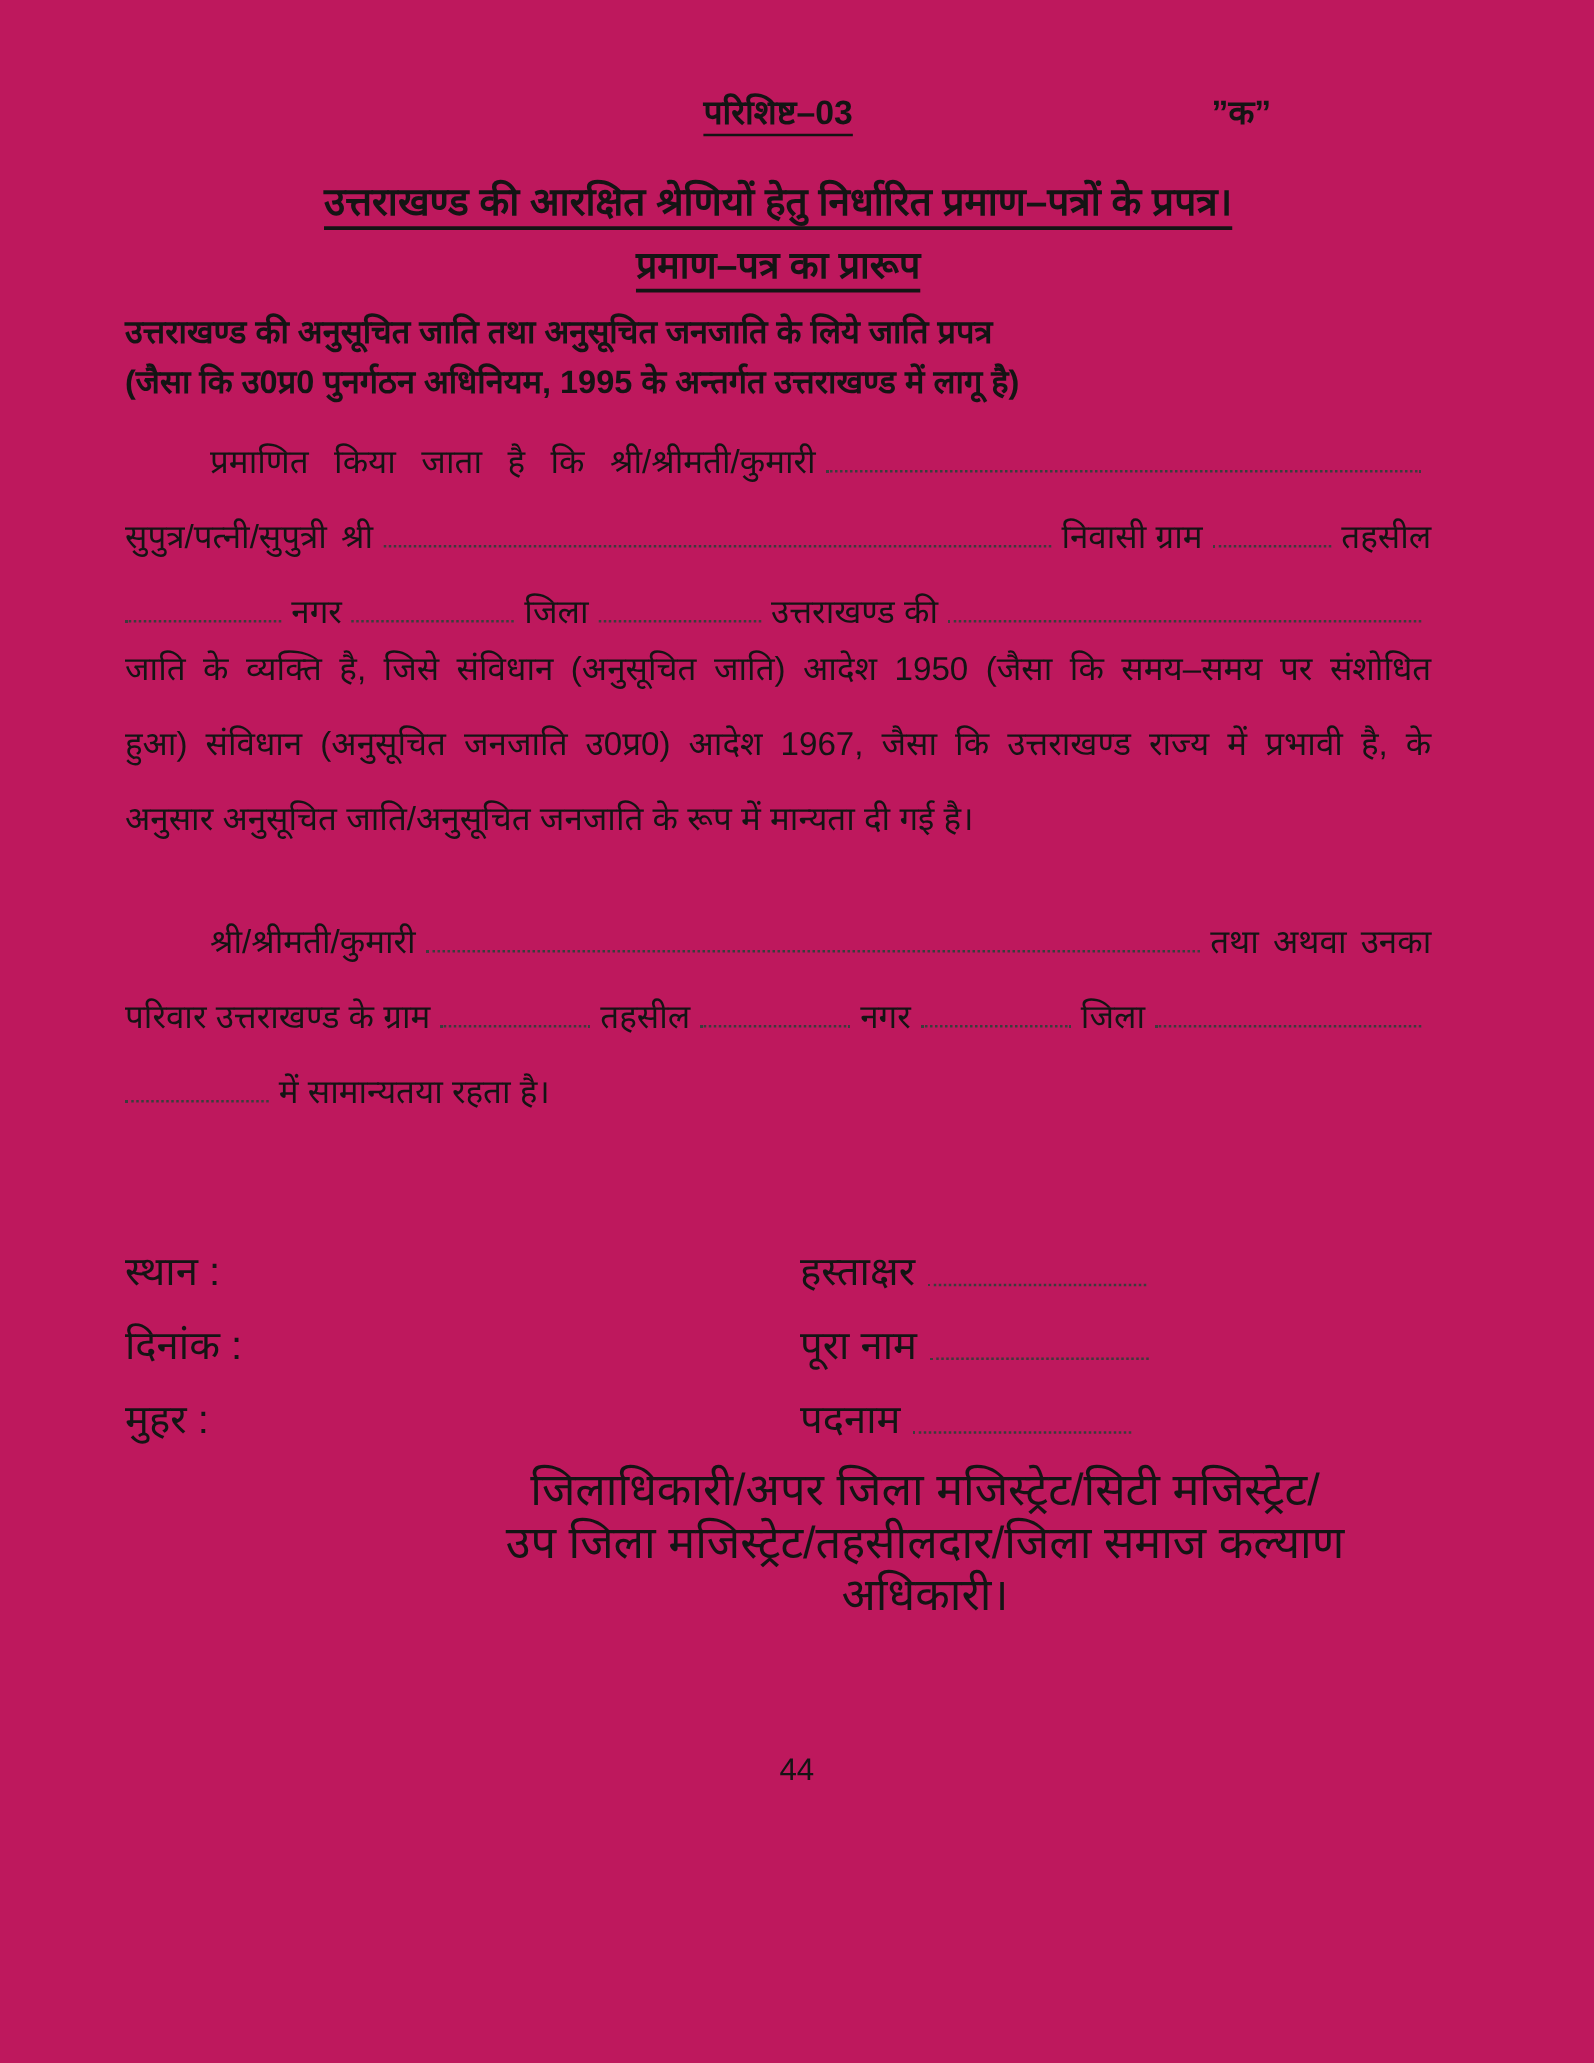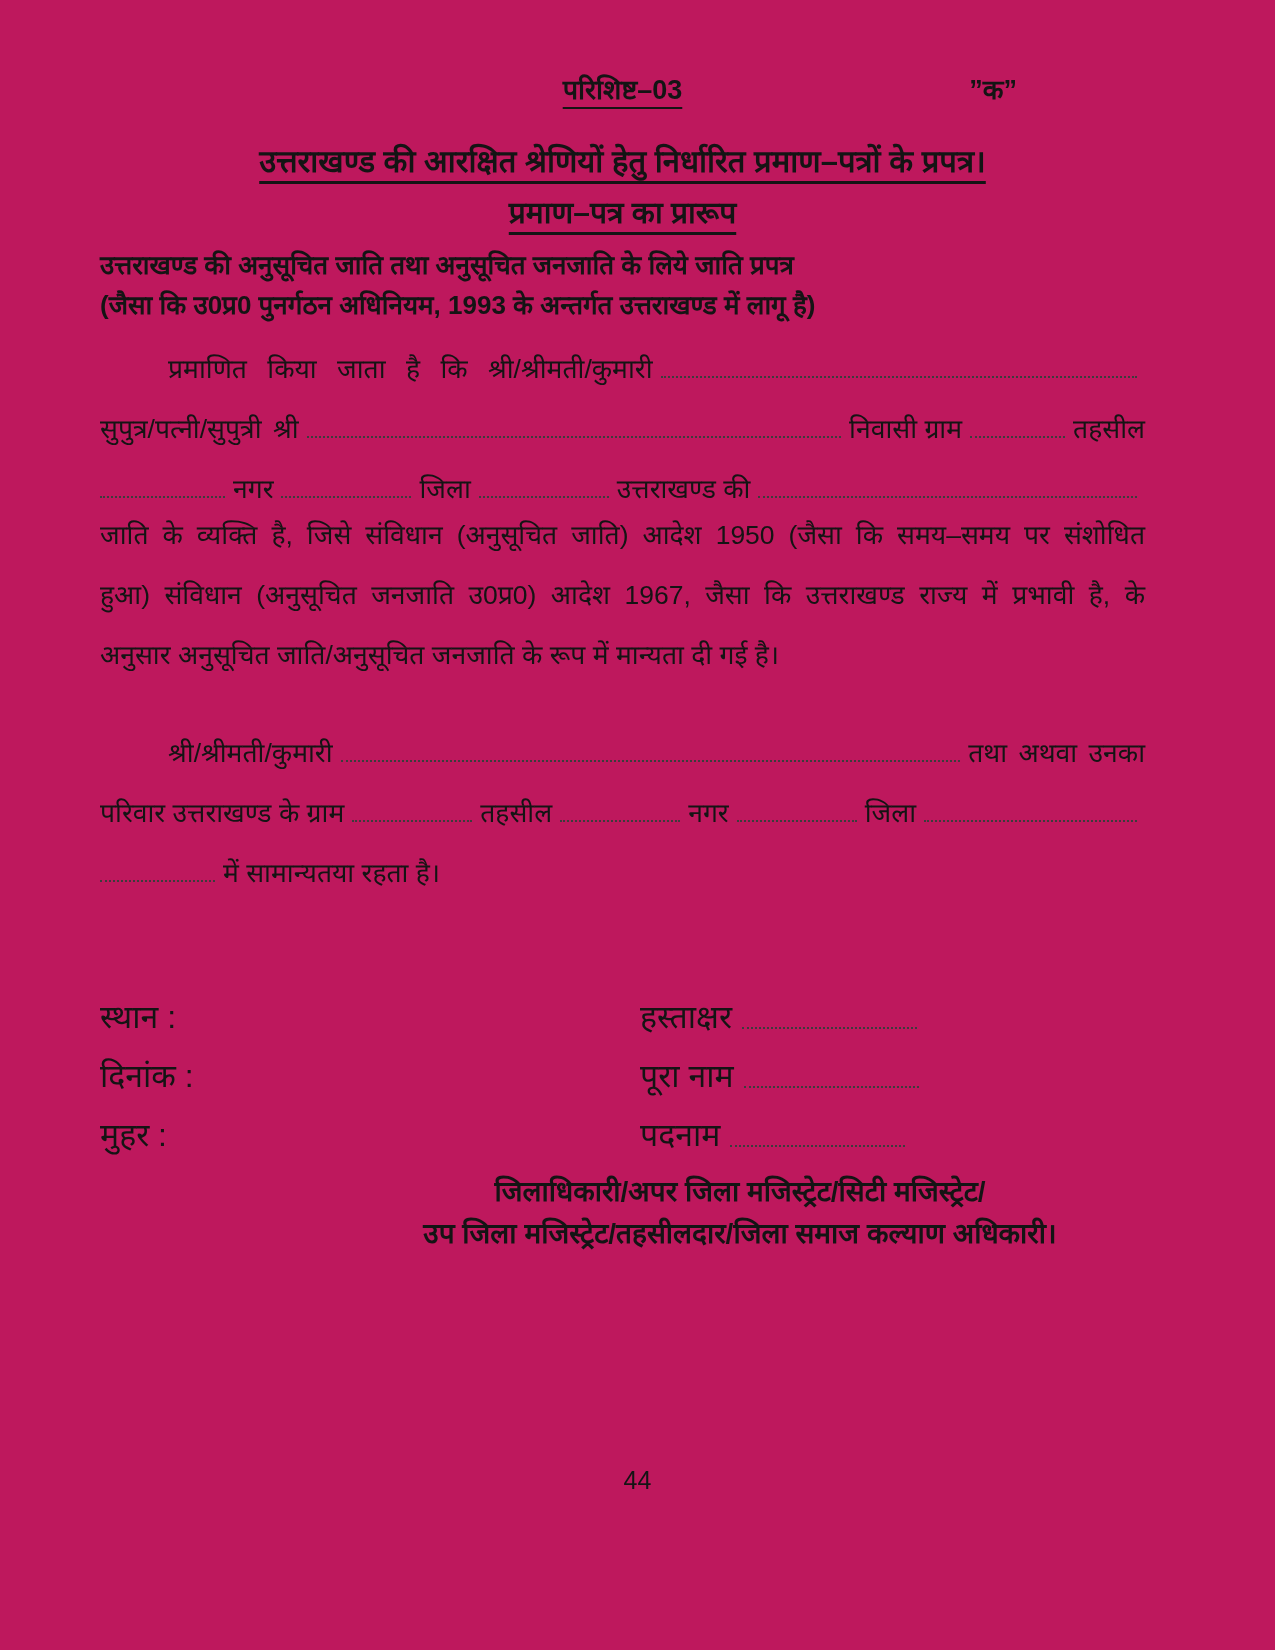--- a/index.html
+++ b/index.html
@@ -43,43 +43,43 @@
   .wsp{word-spacing:13px;}
   .wsp-sm{word-spacing:4px;}
   .mt24{margin-top:24px;}
 
   
   .sig{margin-top:88px;}
   .sig-row{display:flex;align-items:flex-end;height:59px;font-size:32px;white-space:nowrap;}
   .sig-left{width:540px;}
   .sig-dots{flex:0 0 175px;border-bottom:2.5px dotted #3c3c3c;margin:0 0 8px 10px;}
 
-  .officials{margin-top:16px;margin-left:235px;text-align:center;font-size:28px;line-height:42px;font-weight:bold;}
+  .officials{margin-top:16px;margin-left:235px;text-align:center;font-size:36px;line-height:42px;font-weight:normal;}
 
-  .pageno{position:absolute;left:0;right:0;top:1466px;text-align:center;font-size:25px;}
+  .pageno{position:absolute;left:0;right:0;top:1402px;text-align:center;font-size:25px;}
 </style>
 </head>
 <body>
 
 <div class="page">
   <div class="content">
 
     <div class="header-row">
       <span class="appendix">परिशिष्ट–03</span>
       <span class="corner">”क”</span>
     </div>
 
     <div class="t-main">
       <span class="t-underline">उत्तराखण्ड की आरक्षित श्रेणियों हेतु निर्धारित प्रमाण–पत्रों के प्रपत्र।</span>
     </div>
     <div class="t-sub">
       <span class="t-underline">प्रमाण–पत्र का प्रारूप</span>
     </div>
     <div class="cap cap1">उत्तराखण्ड की अनुसूचित जाति तथा अनुसूचित जनजाति के लिये जाति प्रपत्र</div>
-    <div class="cap cap2">(जैसा कि उ0प्र0 पुनर्गठन अधिनियम, 1993 के अन्तर्गत उत्तराखण्ड में लागू है)</div>
+    <div class="cap cap2">(जैसा कि उ0प्र0 पुनर्गठन अधिनियम, 1995 के अन्तर्गत उत्तराखण्ड में लागू है)</div>
 
     <div class="form">
 
       <div class="row">
         <span class="indent"></span>
         <span class="wsp">प्रमाणित किया जाता है कि श्री/श्रीमती/कुमारी</span>
         <span class="dots grow"></span>
       </div>
 
       <div class="row">

